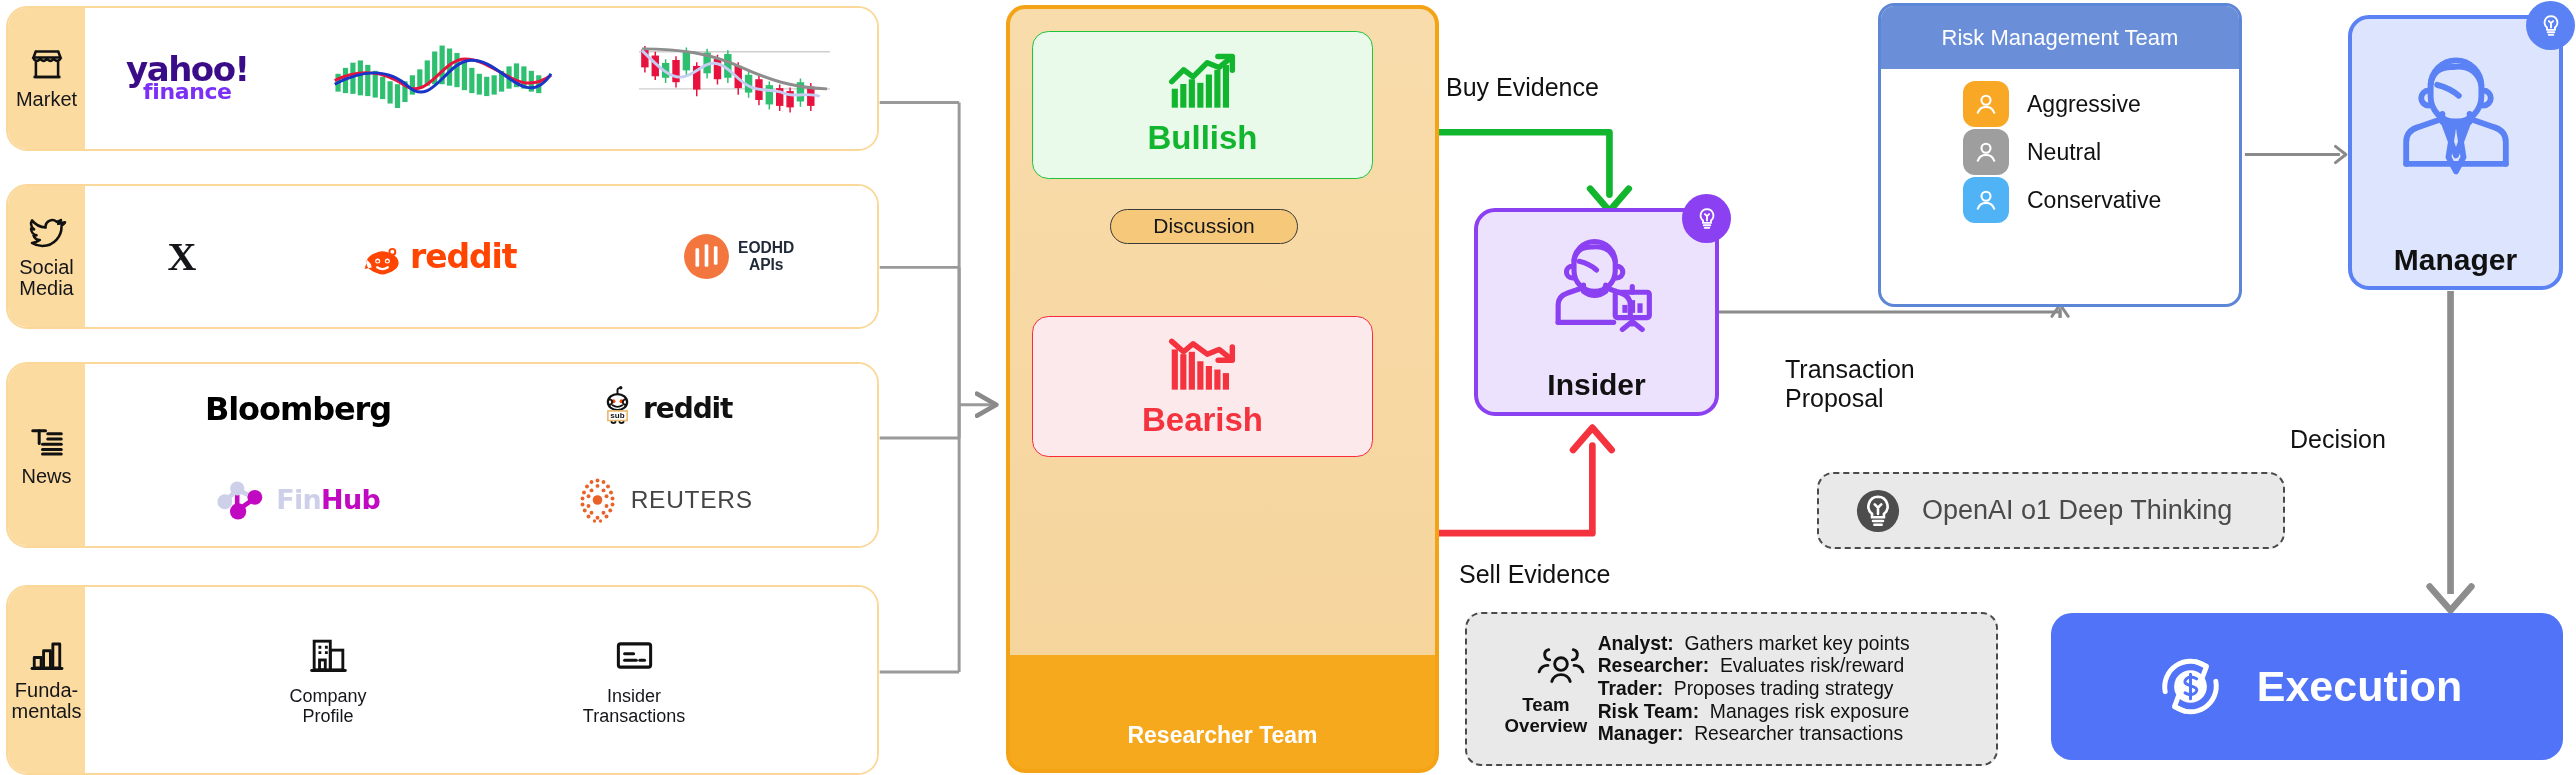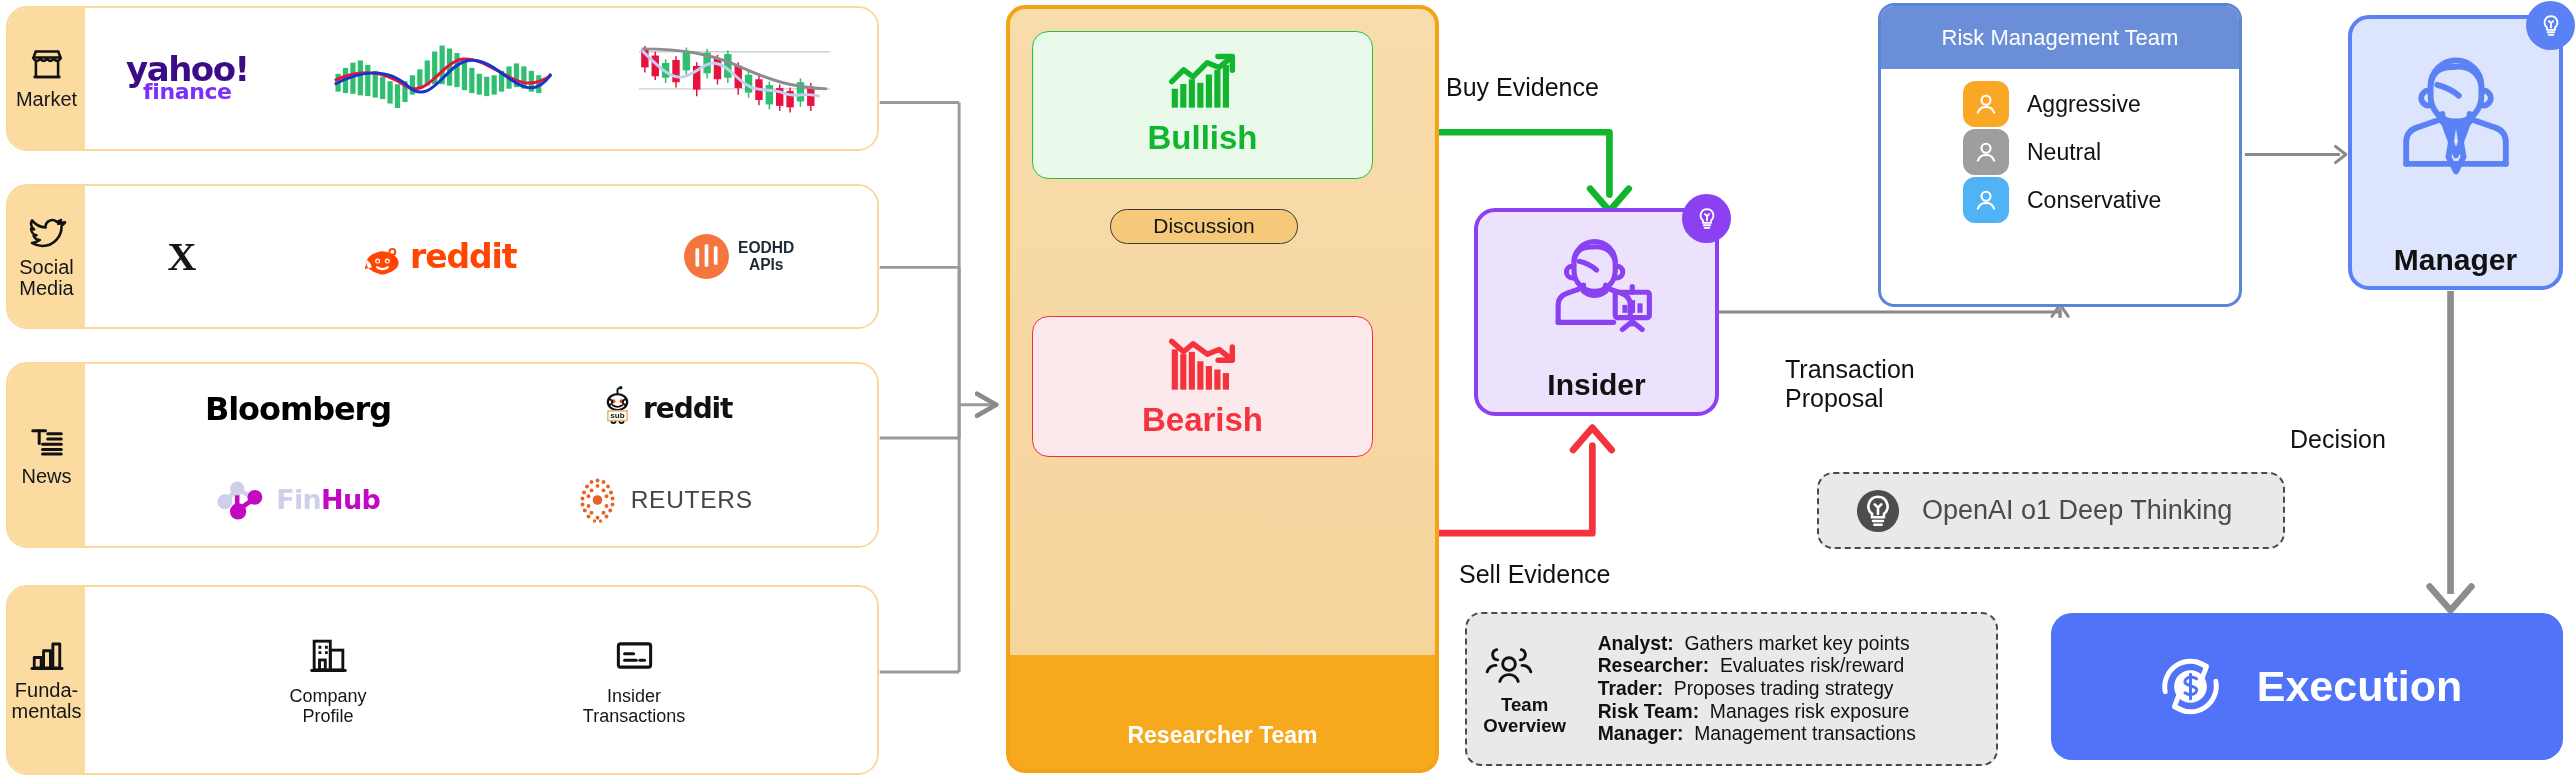--- a/index.html
+++ b/index.html
@@ -75,21 +75,21 @@
 
   
   #execution{position:absolute;left:2051px;top:613px;width:512px;height:147px;background:#5073f7;border-radius:21px;display:flex;align-items:center;justify-content:center;gap:28px;}
   #execution .exec-label{color:#fff;font-size:43px;font-weight:bold;}
 
   
   .dashed-box{position:absolute;background:#e9e9e9;border:2.2px dashed #4a4a4a;border-radius:16.3px;box-sizing:border-box;}
   #openai-box{left:1817px;top:472px;width:468px;height:77px;display:flex;align-items:center;padding-left:36px;gap:21px;}
   #openai-box .oa-label{font-size:27px;color:#4a4a4a;}
   #overview-box{left:1465px;top:612px;width:533px;height:154px;display:flex;align-items:center;padding:0 16.3px;gap:10.4px;}
-  #overview-box .ov-left{width:104px;display:flex;flex-direction:column;align-items:flex-start;gap:6px;}
+  #overview-box .ov-left{width:104px;display:flex;flex-direction:column;align-items:flex-end;gap:6px;}
   #overview-box .ov-left .ov-t{font-size:18.6px;font-weight:bold;color:#111;line-height:1.15;text-align:center;}
   #overview-box .ov-rows{display:flex;flex-direction:column;gap:0.7px;}
   #overview-box .ov-row{font-size:19.3px;color:#111;white-space:nowrap;}
   #overview-box .ov-row b{font-weight:bold;}
 
   
   .edge-label{position:absolute;font-size:25px;color:#111;white-space:pre-line;line-height:1.16;}
 
   svg.overlay{position:absolute;left:0;top:0;width:2576px;height:776px;pointer-events:none;}
 </style>
@@ -604,21 +604,21 @@
       <path d="M24.4 15.6 a4.4 4.4 0 0 0 -4.6 -3.4"></path>
     </svg>
     <div class="ov-t" style="white-space:pre-line">Team
 Overview</div>
   </div>
   <div class="ov-rows">
     <div class="ov-row"><b>Analyst:</b>&nbsp; <span>Gathers market key points</span></div>
     <div class="ov-row"><b>Researcher:</b>&nbsp; <span>Evaluates risk/reward</span></div>
     <div class="ov-row"><b>Trader:</b>&nbsp; <span>Proposes trading strategy</span></div>
     <div class="ov-row"><b>Risk Team:</b>&nbsp; <span>Manages risk exposure</span></div>
-    <div class="ov-row"><b>Manager:</b>&nbsp; <span>Management transactions</span></div>
+    <div class="ov-row"><b>Manager:</b>&nbsp; <span>Researcher transactions</span></div>
   </div>
 </div>
 
 <div class="edge-label" style="left:1446px;top:73px;">Buy Evidence</div>
 <div class="edge-label" style="left:1459px;top:560px;">Sell Evidence</div>
 <div class="edge-label" style="left:1785px;top:355px;">Transaction
  Proposal</div>
 <div class="edge-label" style="left:2290px;top:425px;">Decision</div>
 
 

